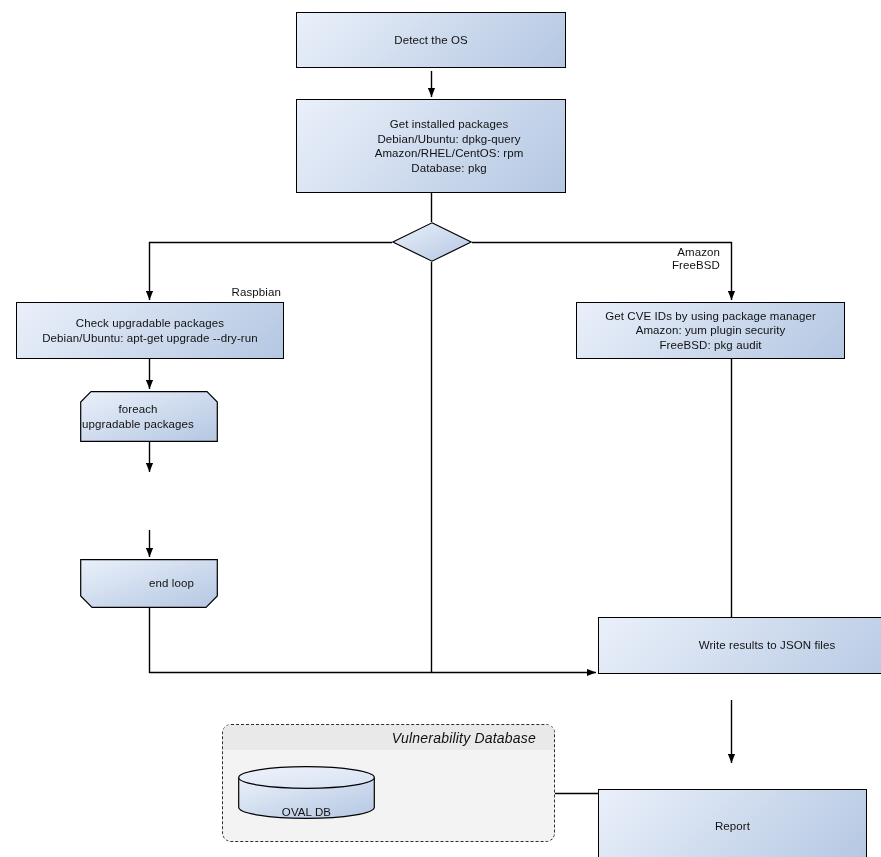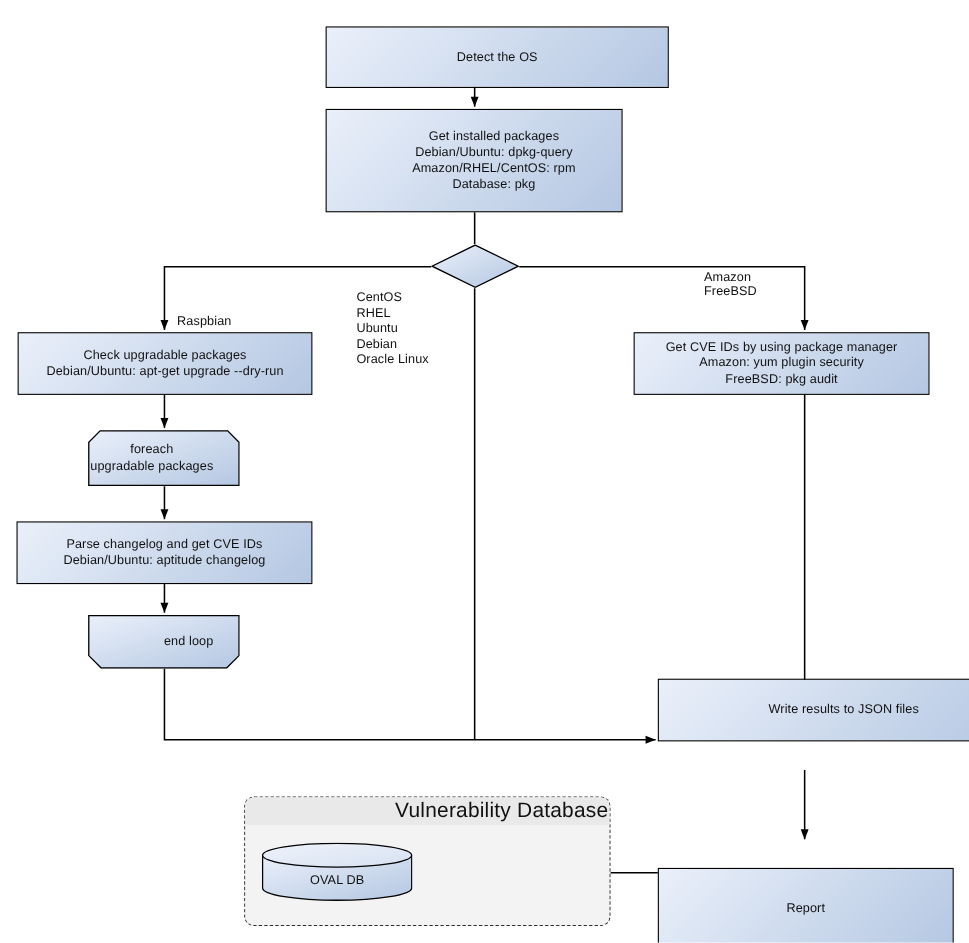--- a/index.html
+++ b/index.html
@@ -16,34 +16,34 @@
   }
   .rect {
     background:linear-gradient(135deg, #eaf0fa 0%, #b4c7e2 100%);
     border:1.2px solid #000000;
   }
   .shape-node svg.shape { position:absolute; left:0; top:0; }
   .shape-node .lbl { position:relative; z-index:1; }
   .line { display:block; }
   .edge-label {
     position:absolute; font-size:11.5px; line-height:14px;
-    text-align:left; letter-spacing:0.1px;
+    text-align:right; letter-spacing:0.1px;
   }
   .edge-label.tight { line-height:12.5px; }
   .group {
     position:absolute; left:222px; top:724px; width:333px; height:118px;
     box-sizing:border-box; background:#f3f3f3;
     border:1.5px dashed #2e2e2e; border-radius:9px;
   }
   .group-title {
     height:25px; background:#e9e9e9; border-radius:7px 7px 0 0;
     display:flex; align-items:center; justify-content:flex-end;
-    padding-right:1px; font-size:19px; letter-spacing:0.2px;
+    padding-right:18px; font-size:14px; letter-spacing:0.2px;font-style:italic;
   }
-  .cyl { justify-content:center; }
+  .cyl { justify-content:flex-end; }
   .cyl .lbl { padding-top:17px; }
 </style>
 </head>
 <body>
 
 <div class="canvas">
 
   <svg class="connectors" width="881" height="857" viewBox="0 0 881 857">
     <defs>
       <linearGradient id="nodeGrad" x1="0%" y1="0%" x2="100%" y2="100%">
@@ -67,21 +67,21 @@
       <path d="M149.5 359 L149.5 389" marker-end="url(#arr)"></path>
       <path d="M149.5 442 L149.5 472" marker-end="url(#arr)"></path>
       <path d="M149.5 530 L149.5 557" marker-end="url(#arr)"></path>
       <path d="M149.5 608 L149.5 672.5 L596 672.5" marker-end="url(#arr)"></path>
       <path d="M731.5 358 L731.5 642" marker-end="url(#arr)"></path>
       <path d="M731.5 700 L731.5 763" marker-end="url(#arr)"></path>
       <path d="M555 793.5 L598 793.5"></path>
     </g>
   </svg>
 
-  <div class="node rect" style="left:296px; top:24px; width:312px; height:56px;">
+  <div class="node rect" style="left:296px; top:12px; width:270px; height:56px;">
     <span class="line">Detect the OS</span>
   </div>
 
   <div class="node rect" style="left:296px; top:99px; width:270px; height:94px;padding-left:36px;">
     <span class="line">Get installed packages</span>
     <span class="line">Debian/Ubuntu: dpkg-query</span>
     <span class="line">Amazon/RHEL/CentOS: rpm</span>
     <span class="line">Database: pkg</span>
   </div>
 
@@ -99,24 +99,20 @@
   <div class="node shape-node" style="left:80px; top:391px; width:116px; height:51px;">
     <svg class="shape" width="138" height="51" viewBox="0 0 138 51">
       <polygon points="11,0.7 127,0.7 137.3,11 137.3,50.3 0.7,50.3 0.7,11" fill="url(#nodeGrad)" stroke="#000" stroke-width="1.2"></polygon>
     </svg>
     <div class="lbl">
       <span class="line">foreach</span>
       <span class="line">upgradable  packages</span>
     </div>
   </div>
 
-  <div class="node rect" style="left:15px; top:474px; width:269px; height:57px;">
-    <span class="line">Parse changelog and get  CVE IDs</span>
-    <span class="line">Debian/Ubuntu: aptitude changelog</span>
-  </div>
 
   <div class="node shape-node" style="left:80px; top:559px; width:138px; height:49px;padding-left:45px;">
     <svg class="shape" width="138" height="49" viewBox="0 0 138 49">
       <polygon points="0.7,0.7 137.3,0.7 137.3,37 126,48.3 12,48.3 0.7,37" fill="url(#nodeGrad)" stroke="#000" stroke-width="1.2"></polygon>
     </svg>
     <div class="lbl">
       <span class="line">end loop</span>
     </div>
   </div>
 
@@ -142,26 +138,19 @@
     <svg class="shape" width="137" height="53" viewBox="0 0 137 53">
       <path d="M0.7 11.5 L0.7 41.2 A67.8 11.2 0 0 0 136.3 41.2 L136.3 11.5" fill="url(#nodeGrad)" stroke="#000" stroke-width="1.2"></path>
       <ellipse cx="68.5" cy="11.5" rx="67.8" ry="10.8" fill="url(#cylTopGrad)" stroke="#000" stroke-width="1.2"></ellipse>
     </svg>
     <div class="lbl">OVAL DB</div>
   </div>
 
 
   <div class="edge-label" style="left:161px; top:262px; width:120px;margin-top:23px;">Raspbian</div>
 
-  <div class="edge-label" style="left:324px; top:264px; width:100px;">
-    <span class="line">CentOS</span>
-    <span class="line">RHEL</span>
-    <span class="line">Ubuntu</span>
-    <span class="line">Debian</span>
-    <span class="line">Oracle Linux</span>
-  </div>
 
   <div class="edge-label tight" style="left:640px; top:246px; width:80px;">
     <span class="line">Amazon</span>
     <span class="line">FreeBSD</span>
   </div>
 
 </div>
 
 </body></html>

